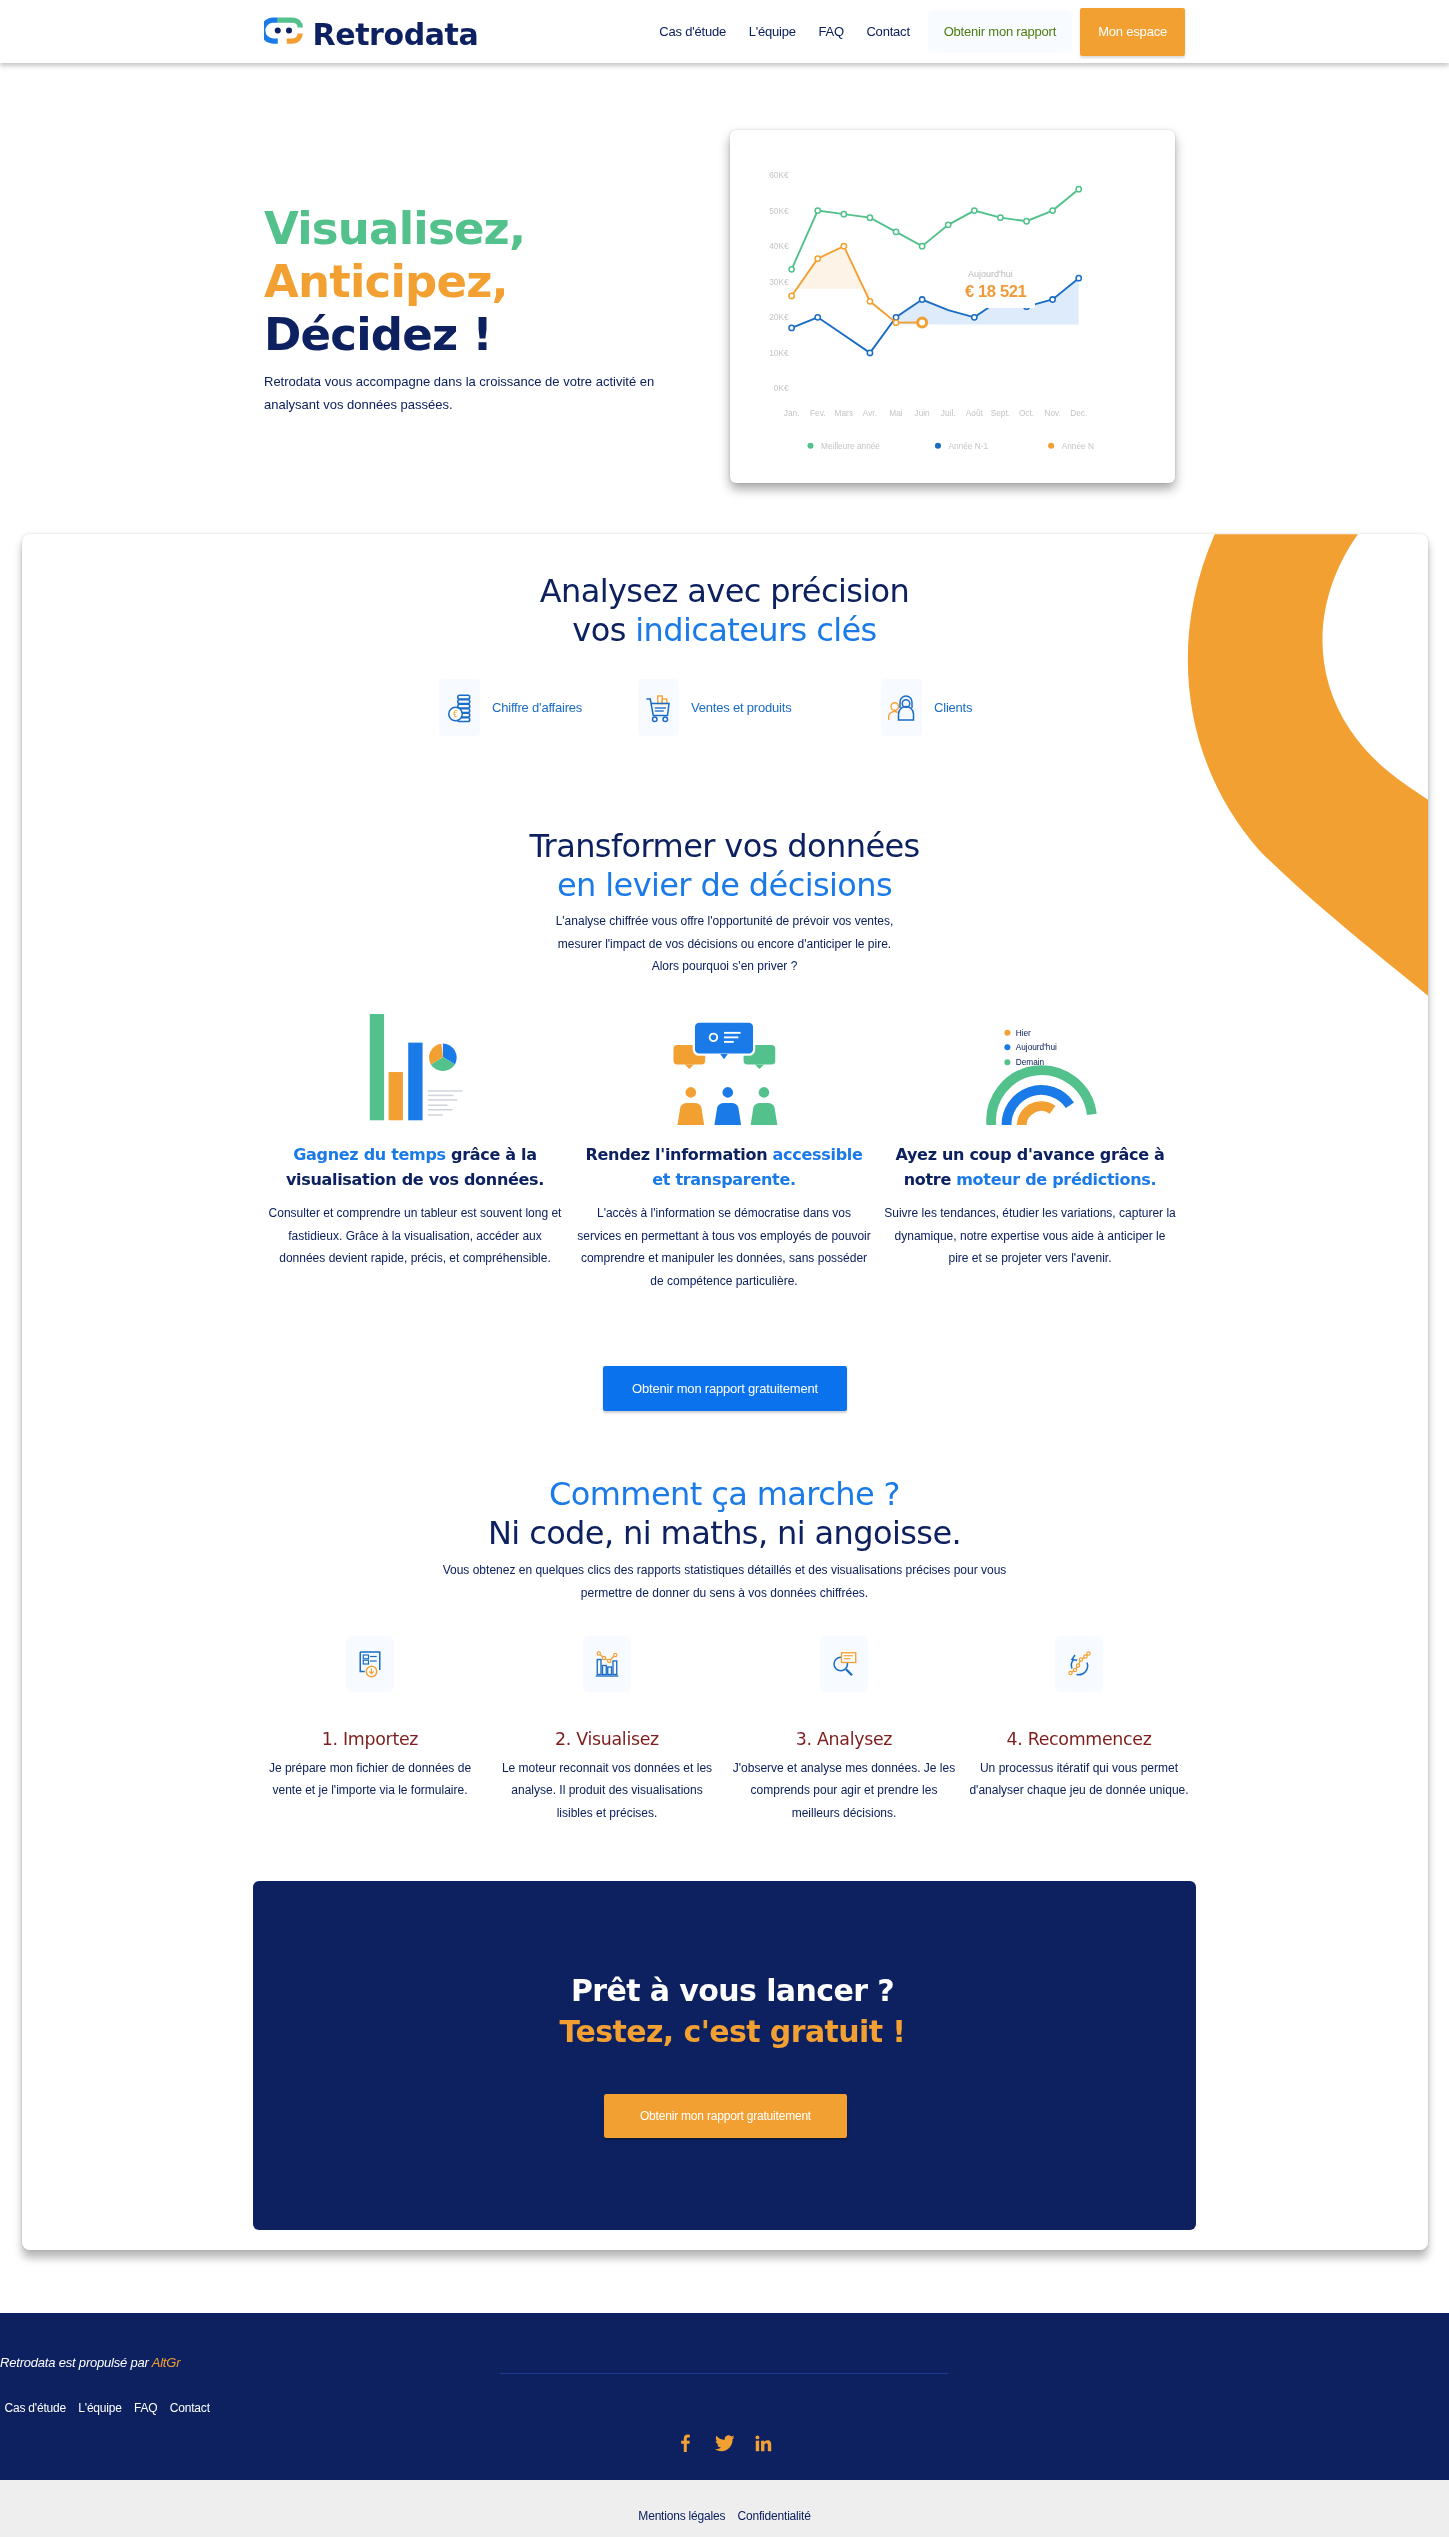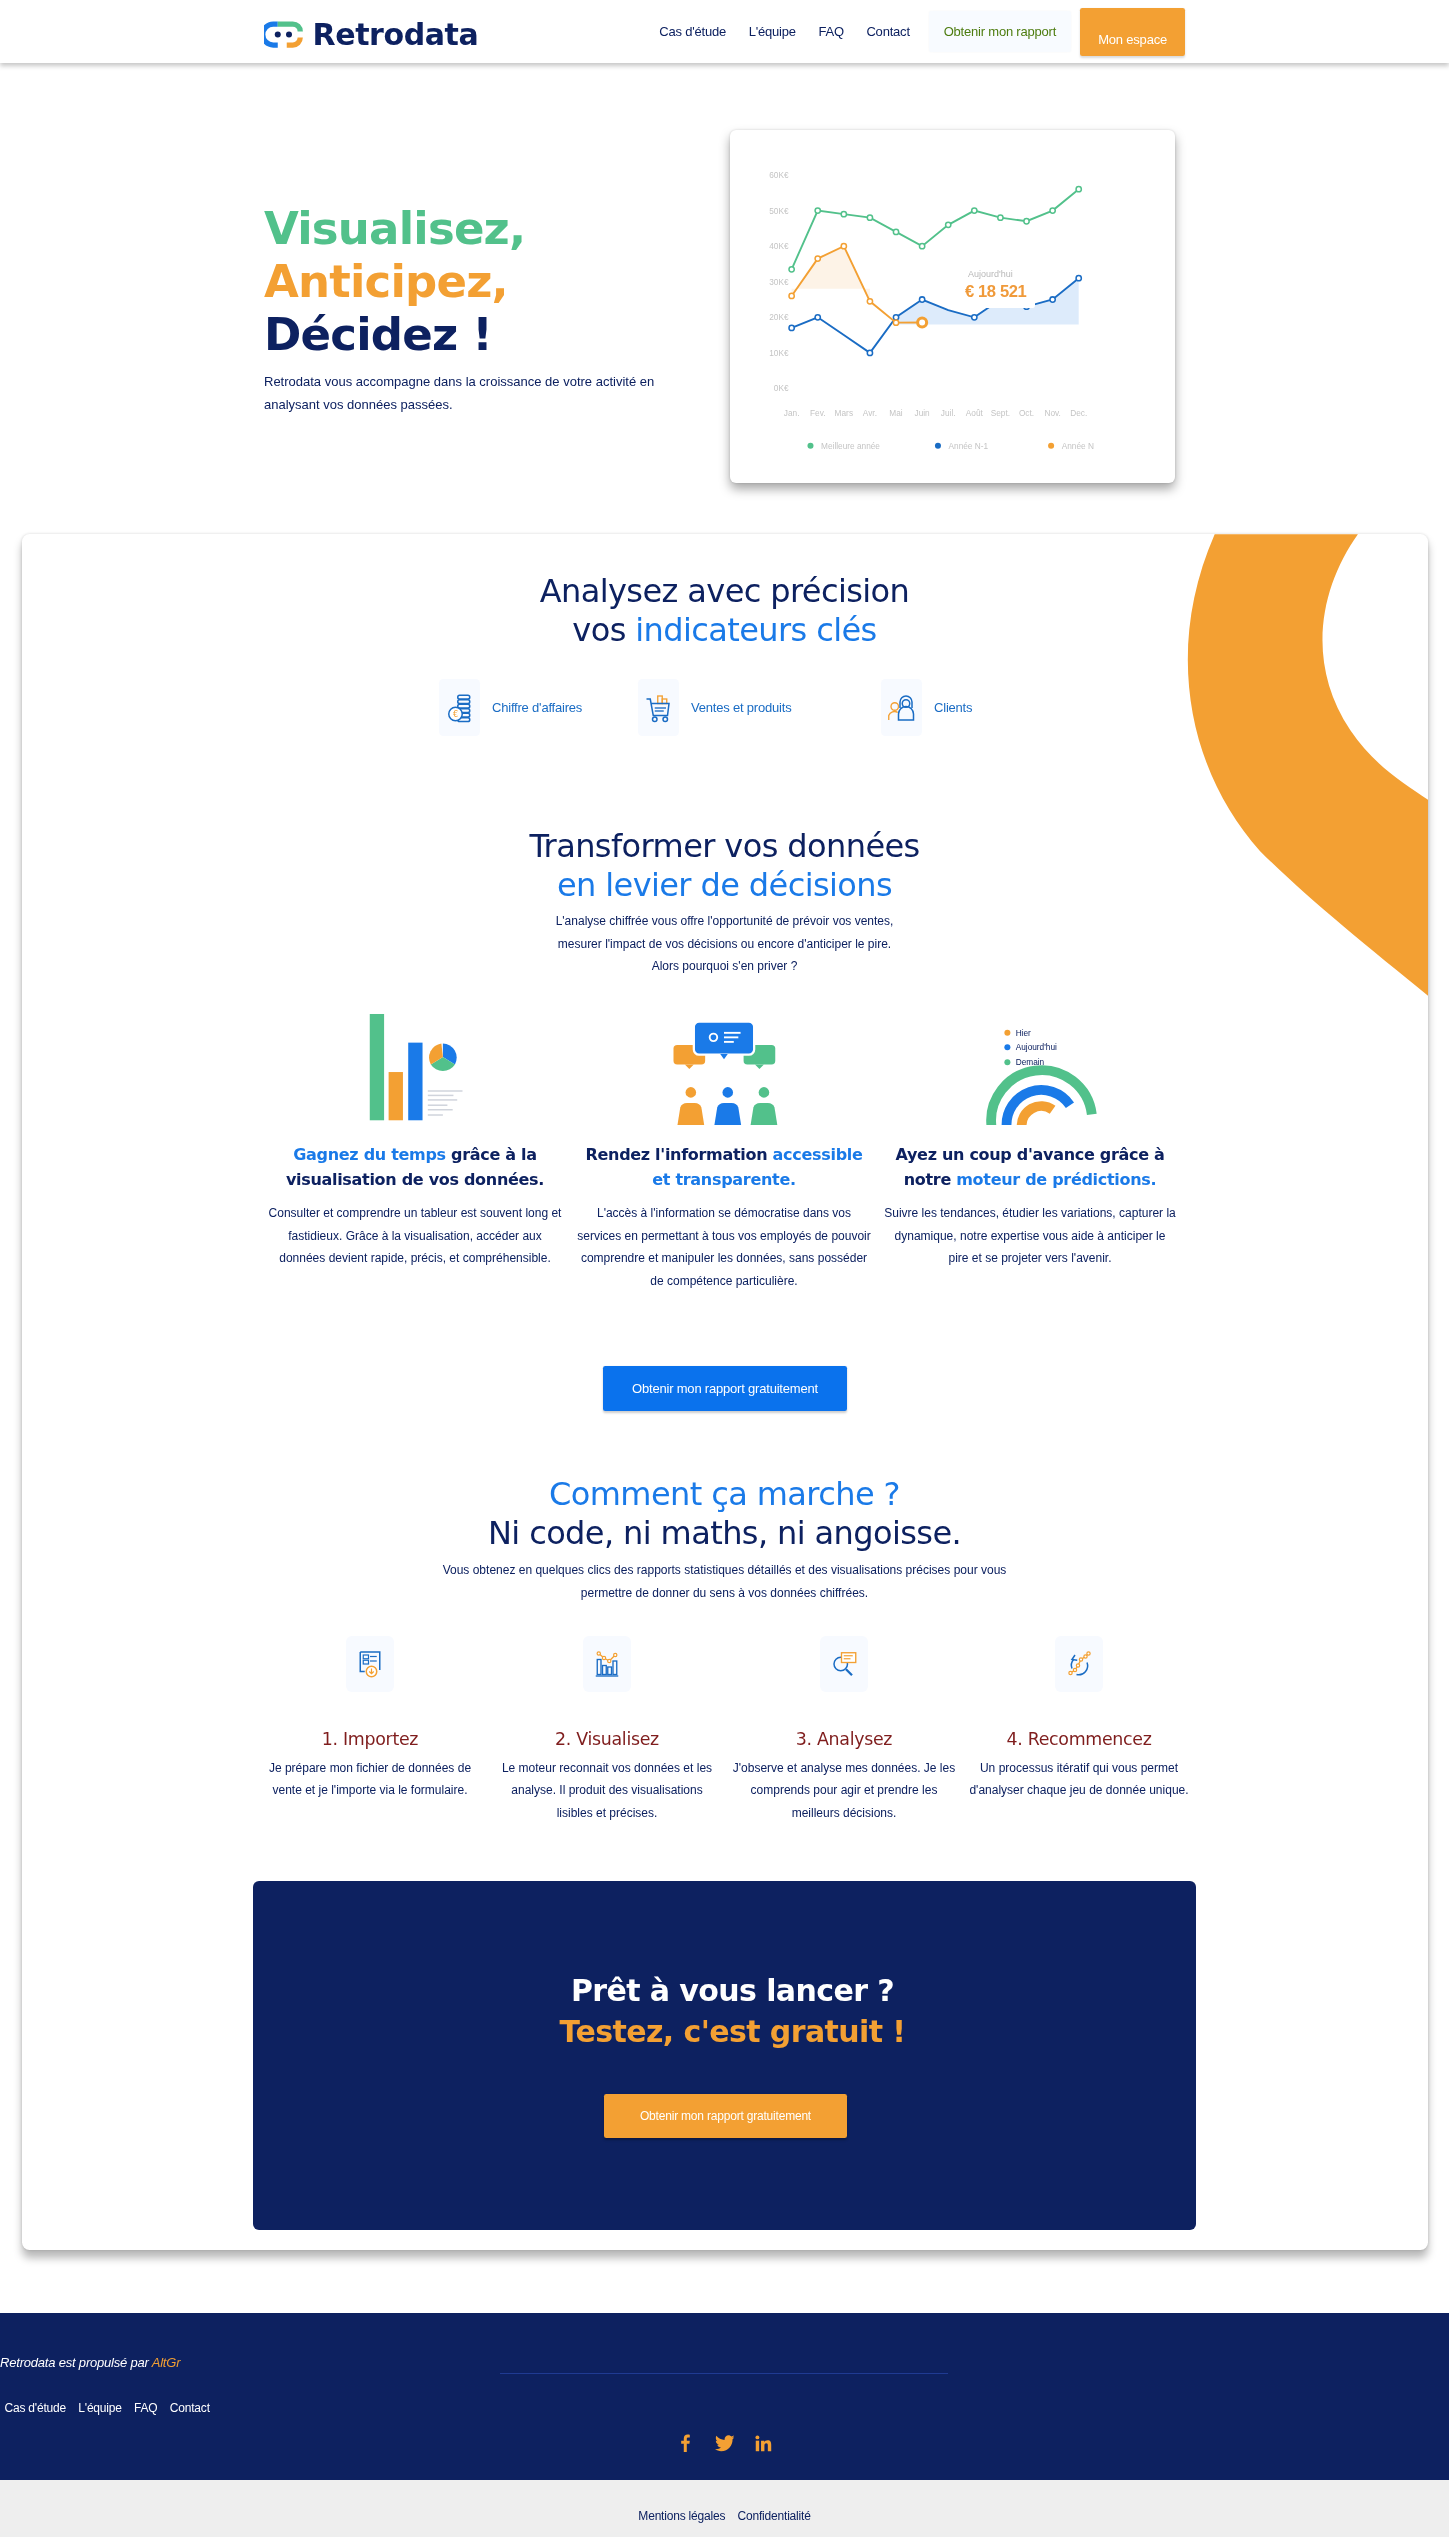--- a/index.html
+++ b/index.html
@@ -2,28 +2,28 @@
 <html style="font-size:12px"><head>
 <meta charset="utf-8">
 <style>
   * { box-sizing: border-box; margin: 0; padding: 0; }
   html, body { width: 1449px; background: #ffffff; font-family: "Liberation Sans", sans-serif; color: #0d2160; }
   body { position: relative; height: 2538px; overflow: hidden; }
 
   
   .nav { position: absolute; left: 0; top: 0; width: 1449px; height: 63px; background: #fff;
          box-shadow: 0 3px 4.5px rgba(0,0,0,0.22); z-index: 10; }
-  .logo { position: absolute; left: 264px; top: 16.6px; display: flex; align-items: center; gap: 7.5px; }
+  .logo { position: absolute; left: 264px; top: 16.6px; display: flex; align-items: flex-start; gap: 7.5px; }
   .logo-mark { width: 41px; height: 27px; position: relative; }
   .logo-text { font-size: 30px; font-weight: 700; color: #0d2160; letter-spacing: -0.4px; font-family: "DejaVu Sans", sans-serif; }
   .nav-links { position: absolute; right: 264px; top: 7.5px; display: flex; align-items: center; height: 48px; }
   .nav-link { font-size: 13px; color: #0d2160; padding: 0 11.3px; font-family: "Liberation Sans", sans-serif; letter-spacing: -0.2px; }
   .nav-report { margin-left: 7.5px; background: #f8fbff; height: 41px; line-height: 41px; padding: 0 15px; border-radius: 2.3px;
                 font-size: 13px; color: #4d7c0f; letter-spacing: -0.2px; box-shadow: 0 0 2.3px rgba(0,0,0,0.04); }
-  .nav-space { margin-left: 9px; background: #f3a033; color: #fff; height: 48px; line-height: 48px; padding: 8px 18px;
+  .nav-space { margin-left: 9px; background: #f3a033; color: #fff; height: 48px; line-height: 48px; padding: 0 18px;
                border-radius: 2.3px; font-size: 13px; letter-spacing: -0.2px; box-shadow: 0 1.5px 2.3px rgba(0,0,0,0.15); }
 
   
   .hero-title { position: absolute; left: 264px; top: 202px; font-family: "DejaVu Sans", sans-serif; font-weight: 700;
                 font-size: 45px; line-height: 53px; letter-spacing: -0.8px; }
   .hero-title .l1 { color: #52c18b; display: block; }
   .hero-title .l2 { color: #f3a033; display: block; }
   .hero-title .l3 { color: #0d2160; display: block; }
   .hero-sub { position: absolute; left: 264px; top: 371px; width: 392px; font-size: 13px; line-height: 22.6px; color: #0d2160; }
 

